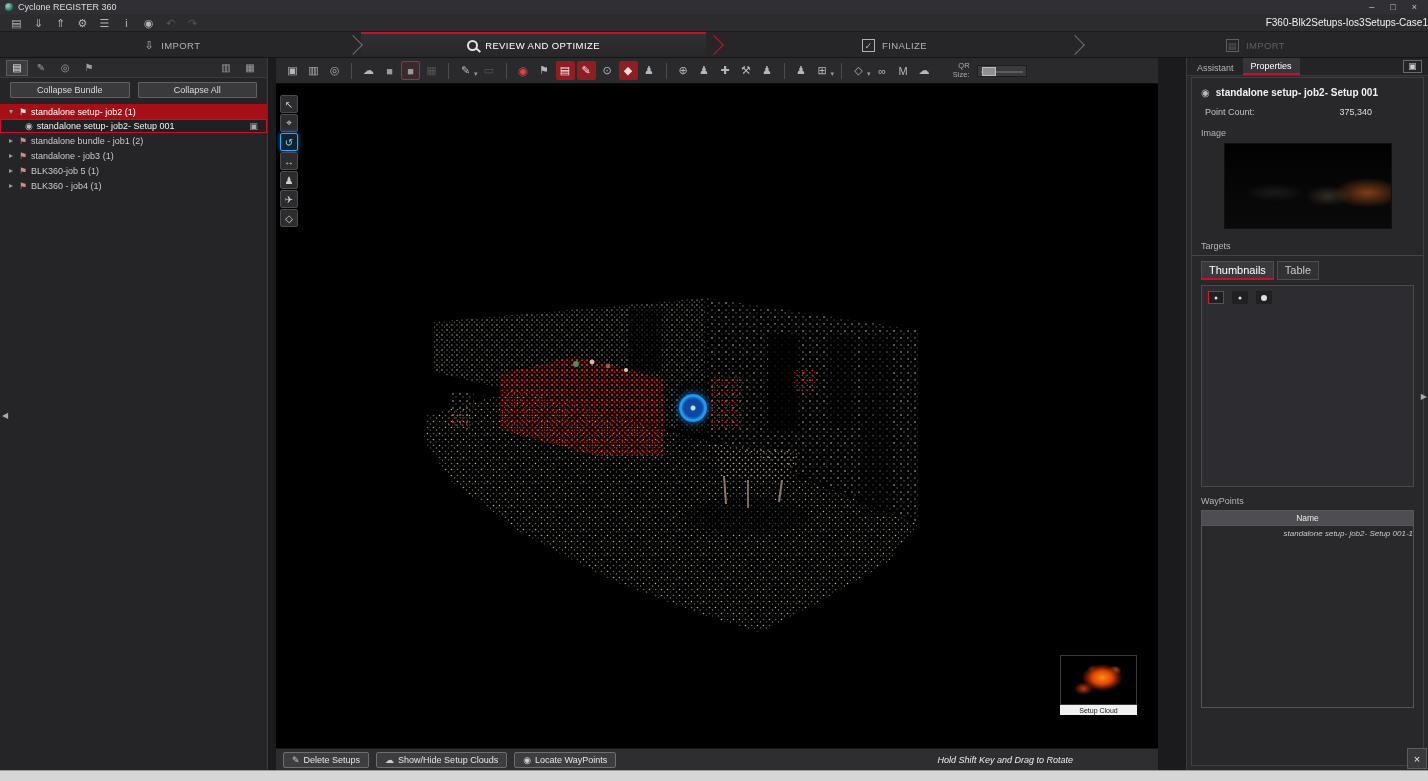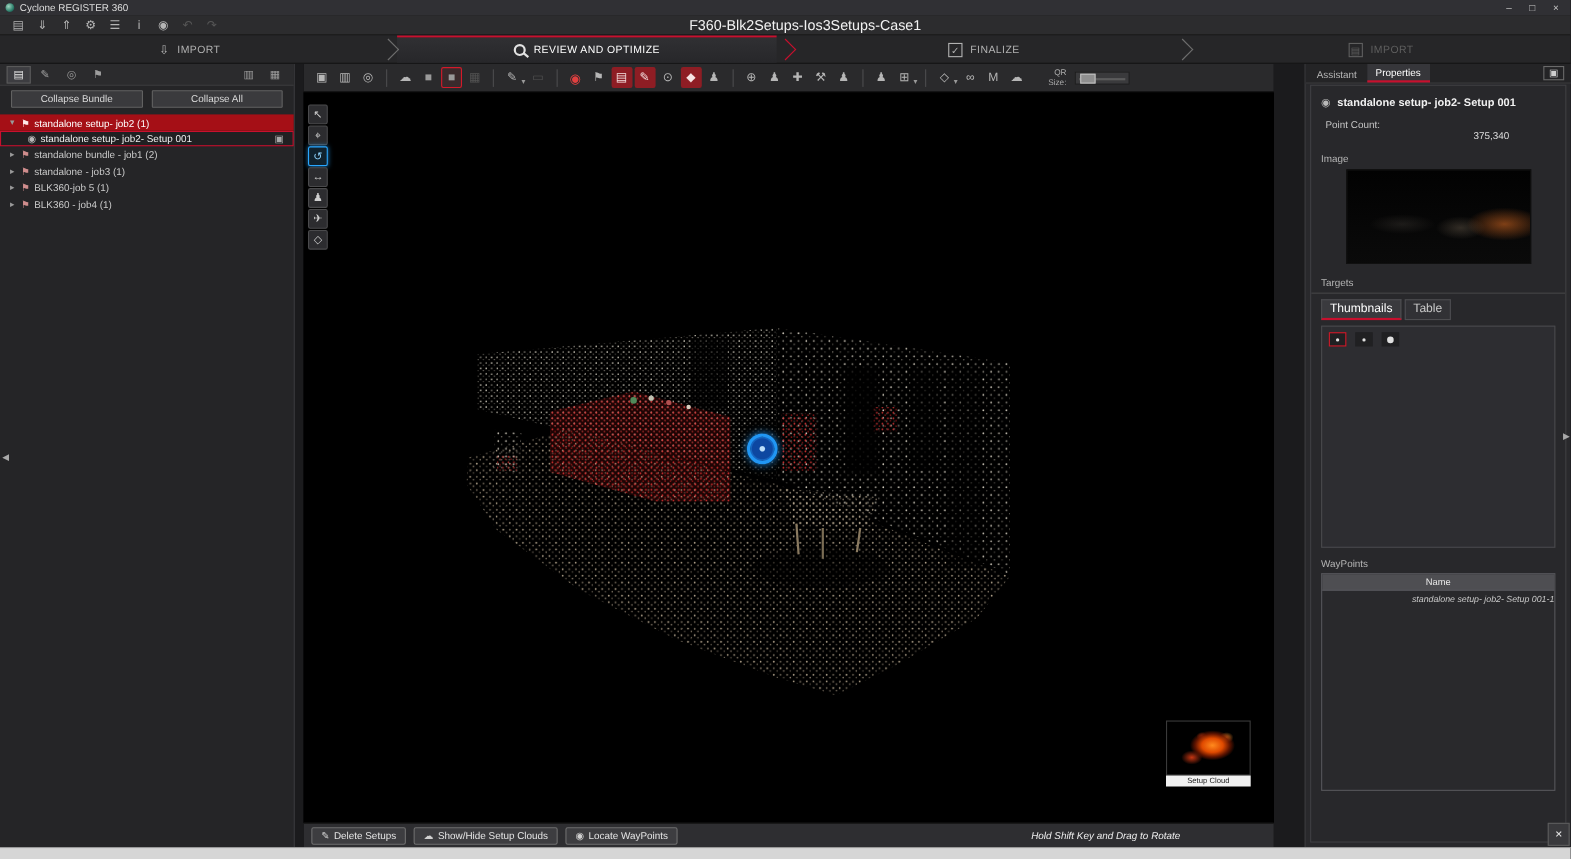--- a/index.html
+++ b/index.html
@@ -14,21 +14,21 @@
     display:flex; align-items:center; gap:5px; padding:0 5px; font-size:9px; color:#ddd; z-index:30;}
   .app-dot { width:8px; height:8px; border-radius:50%;
     background:radial-gradient(circle at 35% 35%, #9fd4c0, #2c7f6a 60%, #123); }
   .win-controls { margin-left:auto; display:flex; gap:16px; padding-right:6px; color:#c8c8c8;}
   .win-controls span { cursor:default; font-size:9px; line-height:14px;}
   
   .menubar { position:absolute; top:14px; left:0; right:0; height:18px; background:#2c2c2e;
     border-bottom:1px solid #1c1c1c; display:flex; align-items:center; gap:9px; padding-left:10px; z-index:29;}
   .menu-icon { color:#b4b4b4; font-size:11px; width:13px; text-align:center; line-height:16px;}
   .menu-icon.dim { color:#565656; }
-  .project-title { position:absolute; left:0; right:0; text-align:center; color:#f2f2f2; font-size:13px;
+  .project-title { position:absolute; left:0; right:0; text-align:right; color:#f2f2f2; font-size:10px;
     pointer-events:none;margin-left:36px; }
   
   .workflow { position:absolute; top:32px; left:0; right:0; height:26px; background:#262628;
     border-bottom:1px solid #141414; display:flex; align-items:stretch; z-index:28;}
   .step { flex:1; display:flex; align-items:center; justify-content:center; gap:7px;
     font-size:9.5px; letter-spacing:.4px; color:#b2b2b2; border-top:2px solid transparent;}
   .step.active { color:#fff; border-top-color:#c8102e; background:linear-gradient(#303033,#27272a); }
   .step.dim { color:#5f5f5f; }
   .step-glyph { font-size:11px; }
   .boxed { display:inline-flex; width:13px; height:13px; border:1px solid currentColor;
@@ -112,21 +112,21 @@
     align-items:flex-end; gap:1px; padding:0 2px; position:relative;}
   .rp-tab { font-size:9px; color:#b5b5b5; padding:3px 8px 2px;}
   .rp-tab.active { color:#fff; background:#36363a; border-bottom:2px solid #c8102e;}
   .rp-layout { position:absolute; right:6px; top:2px; width:19px; height:13px; border:1px solid #6a6a6a;
     color:#cfcfcf; font-size:9px; text-align:center; line-height:11px;}
   .rp-body { position:absolute; top:19px; left:4px; right:4px; bottom:4px; border:1px solid #3f3f43;
     background:#28282b; padding:6px 9px; overflow:hidden;}
   .rp-header { display:flex; align-items:center; gap:6px; color:#f1f1f1; font-size:10px; font-weight:bold;
     padding:3px 0 9px;}
   .rp-header .ic { color:#b9b9b9; font-weight:normal; font-size:10px;}
-  .rp-row { display:flex; font-size:9px; color:#c3c3c3; padding:0 0 9px 4px;flex-direction:column;}
+  .rp-row { display:flex; font-size:9px; color:#c3c3c3; padding:0 0 9px 4px;}
   .rp-row .val { margin-left:auto; margin-right:42px; color:#dedede;}
   .rp-label { font-size:9px; color:#b5b5b5; padding:2px 0 4px;}
   .rp-image { width:168px; height:86px; margin:1px auto 10px; border:1px solid #101010; background-color:#060606;
     background-image:
       radial-gradient(ellipse 46px 20px at 86% 58%, rgba(225,110,35,.55), transparent 75%),
       radial-gradient(ellipse 30px 14px at 62% 62%, rgba(160,140,115,.28), transparent 75%),
       radial-gradient(ellipse 40px 12px at 30% 58%, rgba(130,120,108,.18), transparent 75%),
       linear-gradient(#020202, #0a0a0a);}
   .rp-divider { height:1px; background:#454548; margin:0 -9px 4px;}
   .targets-tabs { display:flex; gap:3px; padding:1px 0 5px;}

